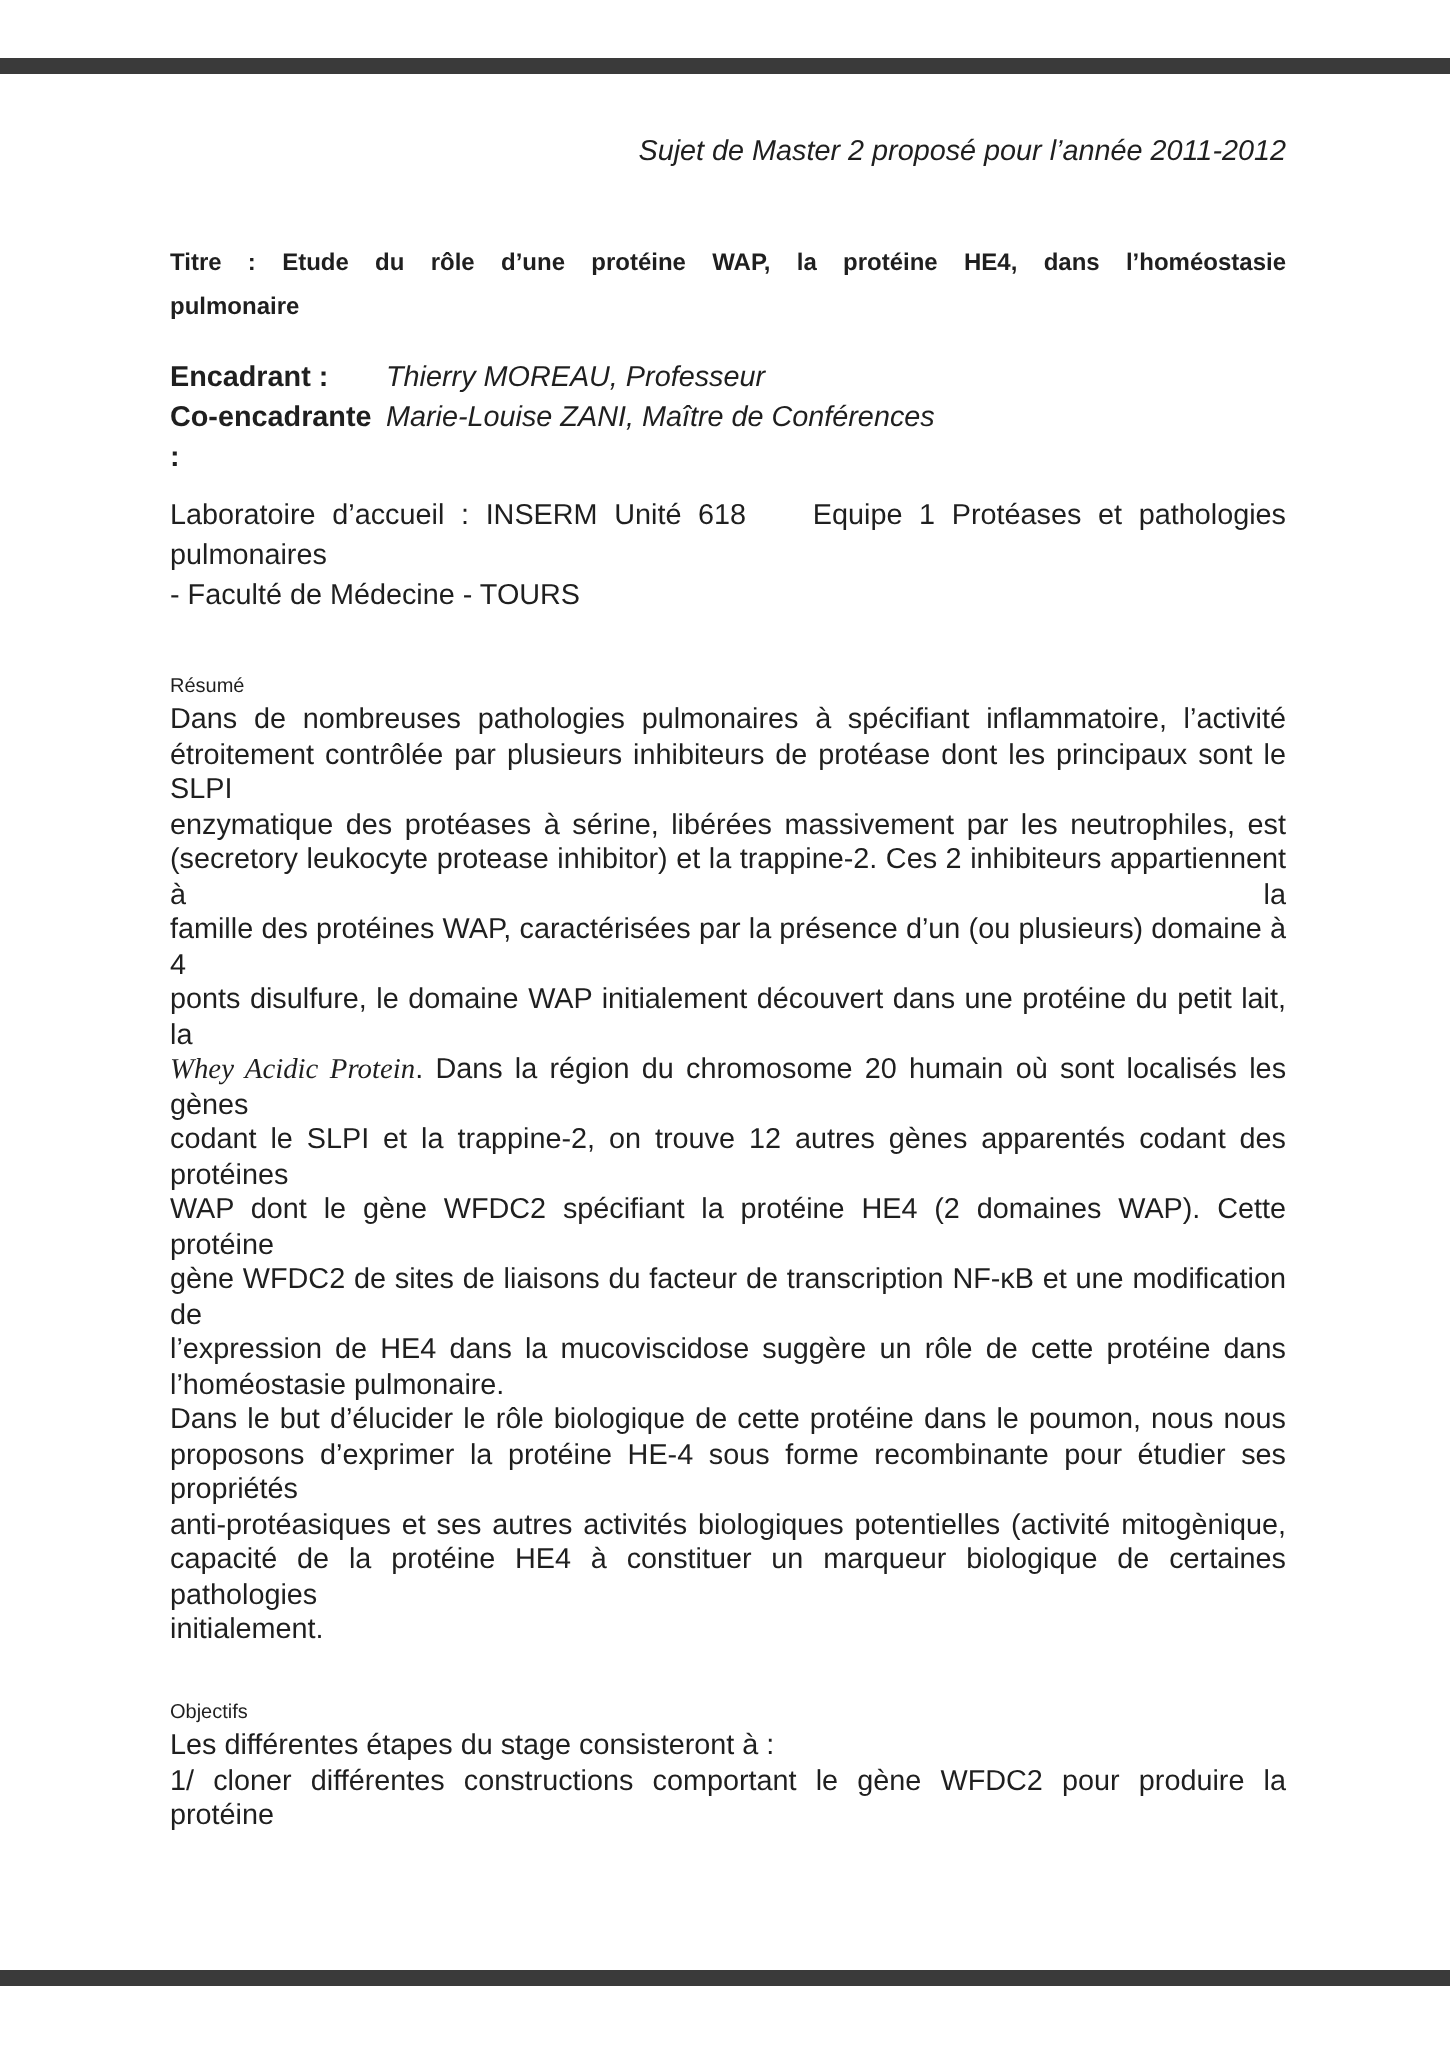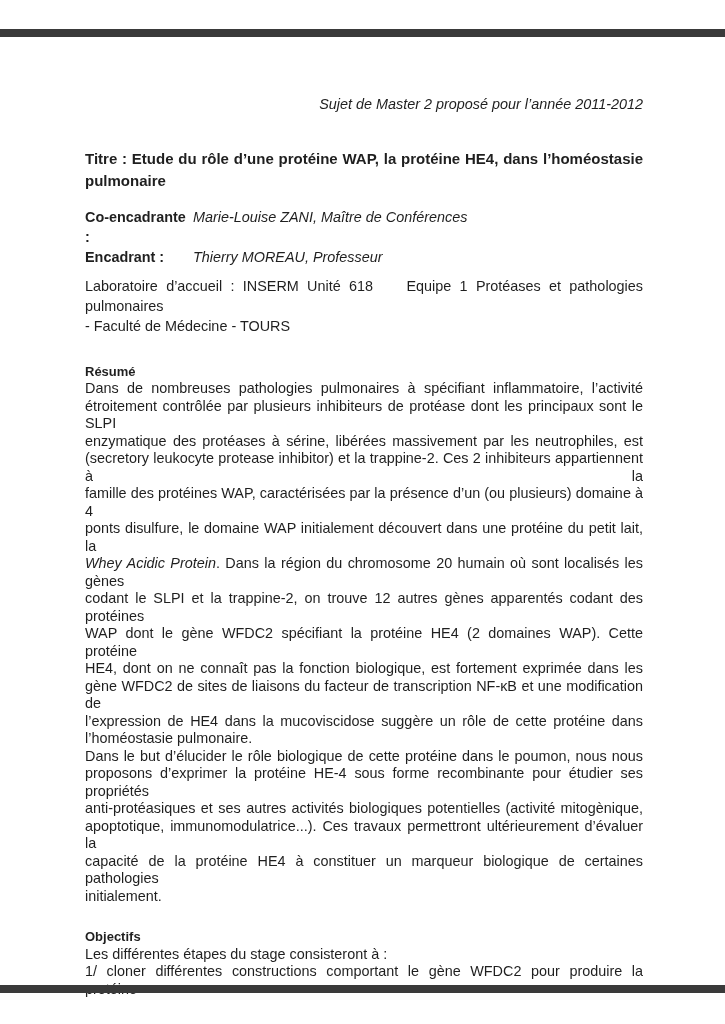--- a/index.html
+++ b/index.html
@@ -18,101 +18,99 @@
     background:#3a3a3a;
   }
   .edge-bar.top { top:29px; }
   .edge-bar.bottom { top:985px; }
   .content {
     position:absolute;
     left:85px; top:0;
     width:558px;
   }
   .header-note {
-    margin-top:96px;
+    margin-top:68px;
     text-align:right;
     font-style:italic;
   }
   .doc-title {
     margin:34px 0 0 0;
-    font-size:15px;
+    font-size:12px;
     line-height:22px;
     font-weight:bold;
   }
   .supervisors { margin-top:15px; }
   .sup-row { display:flex; line-height:20px; }
   .sup-label { font-weight:bold; width:108px; flex:0 0 108px; }
   .sup-name { font-style:italic; }
   .labo { margin-top:9px; line-height:20px; }
   .section-heading {
-    font-weight:bold;
+    font-weight:normal;
     margin:0;
-    font-size:13px;
+    font-size:10px;
     line-height:17.5px;
   }
   .gap-lg { margin-top:27px; }
   .gap-md { margin-top:23px; }
   .line { text-align:justify; text-align-last:justify; }
   .line.last { text-align-last:left; }
-  .it { font-style:italic; }
+  .it { font-style:italic;font-family:Liberation Serif, serif; }
   .bd { font-weight:normal; }
   p, .para { margin:0; }
 </style>
 </head>
 <body>
 
 <div class="edge-bar top" style="background: rgb(58, 58, 58);"></div>
 
 <div class="content">
 
   <div class="header-note">Sujet de Master 2 proposé pour l’année 2011-2012</div>
 
   <div class="doc-title" id="doc-title">
       <div class="line"><span>Titre : Etude du rôle d’une protéine WAP, la protéine HE4, dans l’homéostasie</span></div>
       <div class="line last"><span>pulmonaire</span></div>
     </div>
 
   <div class="supervisors">
     <div class="sup-row">
+      <span class="sup-label">Encadrant :</span>
+      <span class="sup-name">Thierry MOREAU, Professeur</span>
+    </div>
+    <div class="sup-row">
       <span class="sup-label">Co-encadrante :</span>
       <span class="sup-name">Marie-Louise ZANI, Maître de Conférences</span>
-    </div>
-    <div class="sup-row">
-      <span class="sup-label">Encadrant :</span>
-      <span class="sup-name">Thierry MOREAU, Professeur</span>
     </div>
   </div>
 
   <div class="labo" id="labo-block">
       <div class="line"><span class="bd">Laboratoire d’accueil</span><span> : INSERM Unité 618&nbsp;&nbsp;&nbsp; Equipe 1 Protéases et pathologies pulmonaires</span></div>
       <div class="line last"><span>- Faculté de Médecine - TOURS</span></div>
     </div>
 
   <div id="sections">
       <div class="section-heading gap-lg">Résumé</div>
       <div class="para">
         <div class="line"><span>Dans de nombreuses pathologies pulmonaires à spécifiant inflammatoire, l’activité</span></div>
         <div class="line"><span>étroitement contrôlée par plusieurs inhibiteurs de protéase dont les principaux sont le SLPI</span></div>
         <div class="line"><span>enzymatique des protéases à sérine, libérées massivement par les neutrophiles, est</span></div>
         <div class="line"><span>(secretory leukocyte protease inhibitor) et la trappine-2. Ces 2 inhibiteurs appartiennent à la</span></div>
         <div class="line"><span>famille des protéines WAP, caractérisées par la présence d’un (ou plusieurs) domaine à 4</span></div>
         <div class="line"><span>ponts disulfure, le domaine WAP initialement découvert dans une protéine du petit lait, la</span></div>
         <div class="line"><span class="it">Whey Acidic Protein</span><span>. Dans la région du chromosome 20 humain où sont localisés les gènes</span></div>
         <div class="line"><span>codant le SLPI et la trappine-2, on trouve 12 autres gènes apparentés codant des protéines</span></div>
         <div class="line"><span>WAP dont le gène WFDC2 spécifiant la protéine HE4 (2 domaines WAP). Cette protéine</span></div>
-        <div class="line"><span>HE4, dont on ne connaît pas la fonction biologique, est fortement exprimée dans les</span></div>
         <div class="line"><span>gène WFDC2 de sites de liaisons du facteur de transcription NF-κB et une modification de</span></div>
         <div class="line"><span>l’expression de HE4 dans la mucoviscidose suggère un rôle de cette protéine dans</span></div>
         <div class="line last"><span>l’homéostasie pulmonaire.</span></div>
       </div>
       <div class="para">
         <div class="line"><span>Dans le but d’élucider le rôle biologique de cette protéine dans le poumon, nous nous</span></div>
         <div class="line"><span>proposons d’exprimer la protéine HE-4 sous forme recombinante pour étudier ses propriétés</span></div>
         <div class="line"><span>anti-protéasiques et ses autres activités biologiques potentielles (activité mitogènique,</span></div>
-        <div class="line"><span>apoptotique, immunomodulatrice...). Ces travaux permettront ultérieurement d’évaluer la</span></div>
         <div class="line"><span>capacité de la protéine HE4 à constituer un marqueur biologique de certaines pathologies</span></div>
         <div class="line last"><span>initialement.</span></div>
       </div>
       <div class="section-heading gap-md">Objectifs</div>
       <div class="para">
         <div class="line last"><span>Les différentes étapes du stage consisteront à :</span></div>
       </div>
       <div class="para">
         <div class="line"><span>1/ cloner différentes constructions comportant le gène WFDC2 pour produire la protéine</span></div>
       </div>

